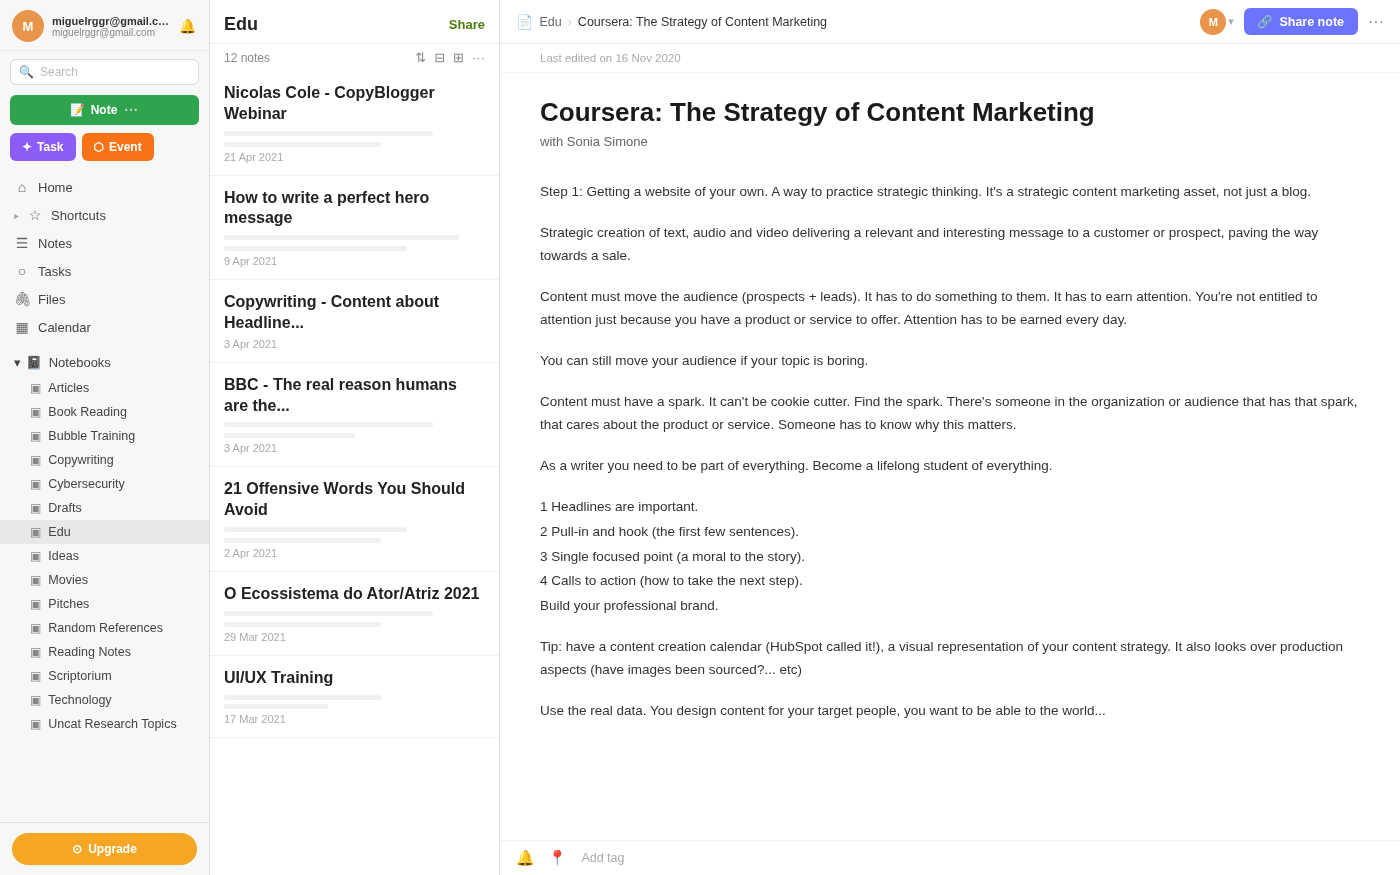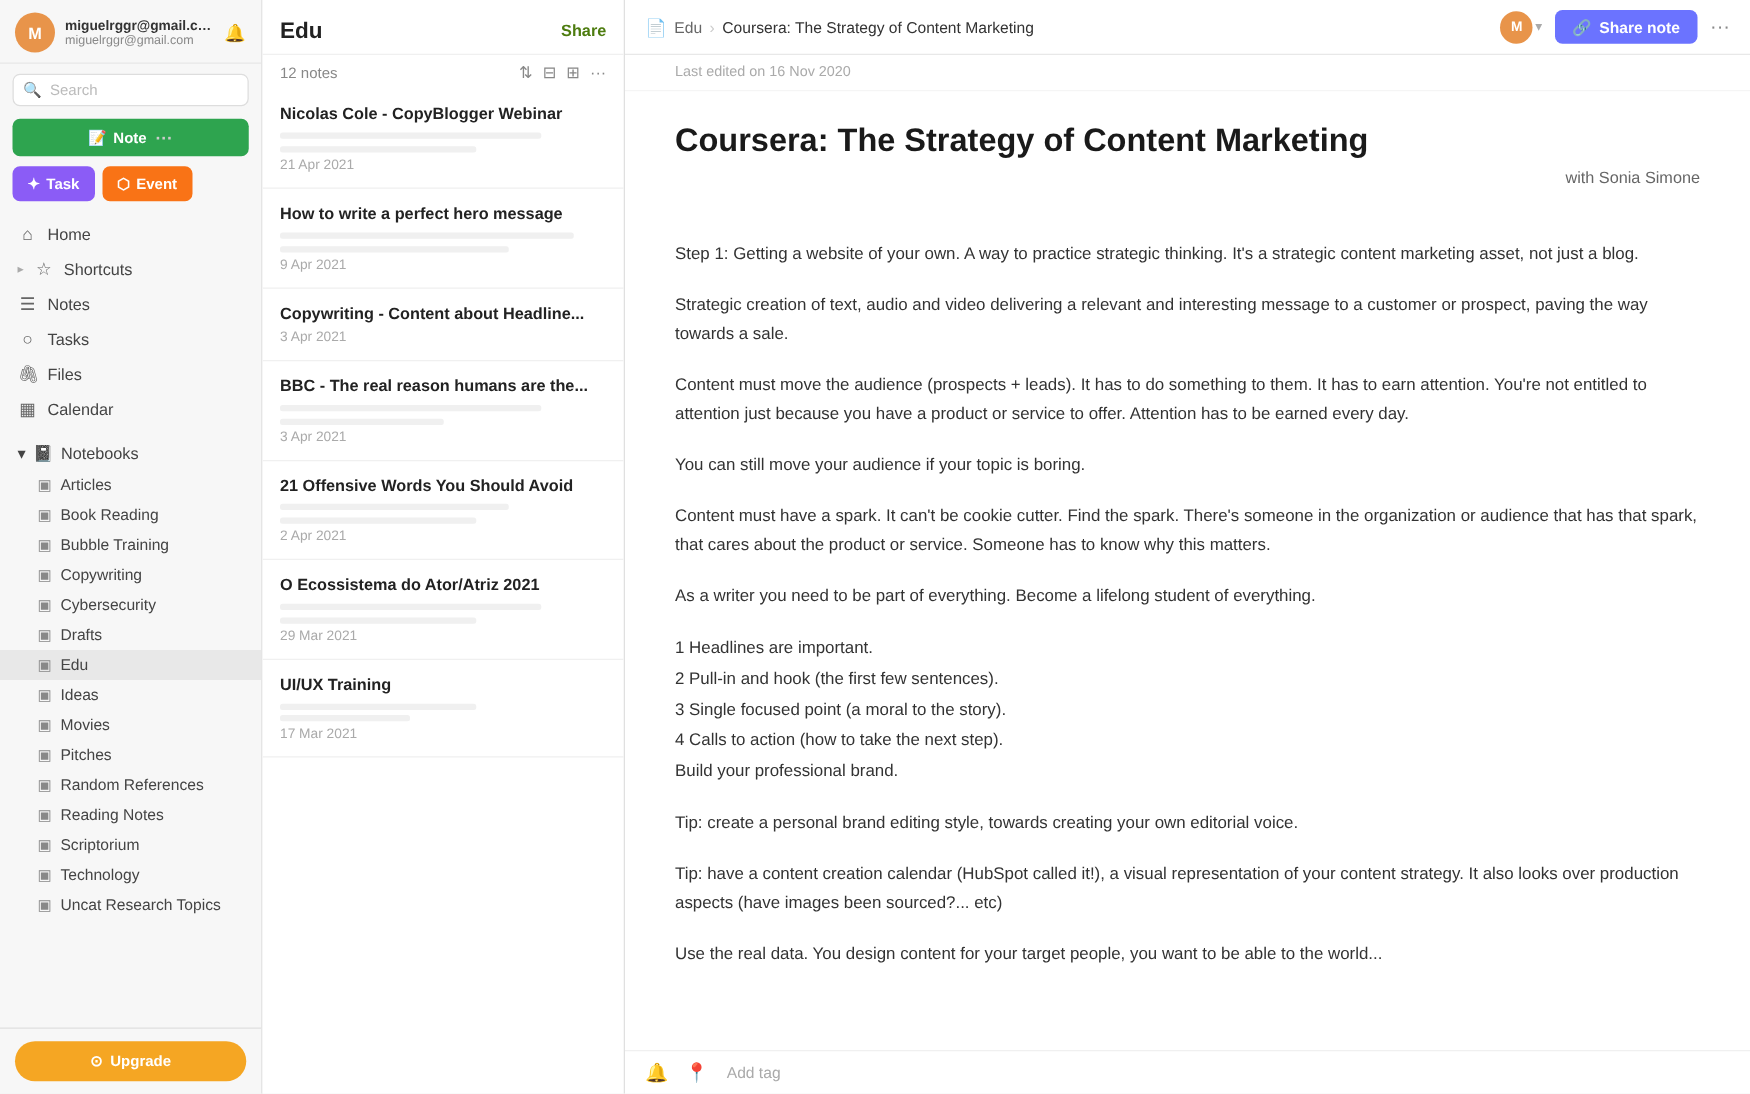--- a/index.html
+++ b/index.html
@@ -188,21 +188,21 @@
     .notes-count { font-size: 12px; color: #888; }
     .notes-tools { display: flex; gap: 8px; align-items: center; }
     .tool-icon { color: #888; font-size: 13px; cursor: pointer; }
 
     .notes-scroll { flex: 1; overflow-y: auto; }
     .note-item {
       padding: 12px 14px;
       border-bottom: 1px solid #f0f0f0;
       cursor: pointer;
     }
-    .note-title { font-size: 13px; font-weight: 700; color: #222; margin-bottom: 4px; line-height: 1.3; }
+    .note-title { font-size: 16px; font-weight: 700; color: #222; margin-bottom: 4px; line-height: 1.3; }
     .note-preview-bar { height: 5px; background: #f0f0f0; border-radius: 2px; margin: 6px 0 4px; }
     .note-preview-bar.w80 { width: 80%; }
     .note-preview-bar.w60 { width: 60%; }
     .note-preview-bar.w90 { width: 90%; }
     .note-preview-bar.w70 { width: 70%; }
     .note-preview-bar.w50 { width: 50%; }
     .note-date { font-size: 11px; color: #aaa; margin-top: 4px; }
     .note-preview-text { font-size: 11.5px; color: #888; margin-top: 2px; line-height: 1.4; }
 
     
@@ -263,22 +263,21 @@
     .note-body h1 {
       font-size: 26px;
       font-weight: 800;
       color: #1a1a1a;
       margin-bottom: 6px;
       line-height: 1.2;
     }
     .note-subtitle {
       font-size: 13px;
       color: #666;
-      margin-bottom: 43px;
-      text-align: right;
+      margin-bottom: 32px;
     }
     .note-paragraph {
       font-size: 13.5px;
       color: #333;
       line-height: 1.7;
       margin-bottom: 18px;
     }
     .note-list-item {
       font-size: 13.5px;
       color: #333;
@@ -541,21 +540,20 @@
     <p class="note-paragraph">You can still move your audience if your topic is boring.</p>
     <p class="note-paragraph">Content must have a spark. It can't be cookie cutter. Find the spark. There's someone in the organization or audience that has that spark, that cares about the product or service. Someone has to know why this matters.</p>
     <p class="note-paragraph">As a writer you need to be part of everything. Become a lifelong student of everything.</p>
 
     <p class="note-list-item">1 Headlines are important.</p>
     <p class="note-list-item">2 Pull-in and hook (the first few sentences).</p>
     <p class="note-list-item">3 Single focused point (a moral to the story).</p>
     <p class="note-list-item">4 Calls to action (how to take the next step).</p>
 
     <p class="note-paragraph" style="">Build your professional brand.</p>
-    <p class="note-paragraph">Tip: create a personal brand editing style, towards creating your own editorial voice.</p>
     <p class="note-paragraph">Tip: have a content creation calendar (HubSpot called it!), a visual representation of your content strategy. It also looks over production aspects (have images been sourced?... etc)</p>
     <p class="note-paragraph">Use the real data. You design content for your target people, you want to be able to the world...</p>
   </div>
 
   <div class="note-footer">
     <span class="footer-icon">🔔</span>
     <span class="footer-icon">📍</span>
     <span class="footer-add-tag">Add tag</span>
   </div>
 </div>

